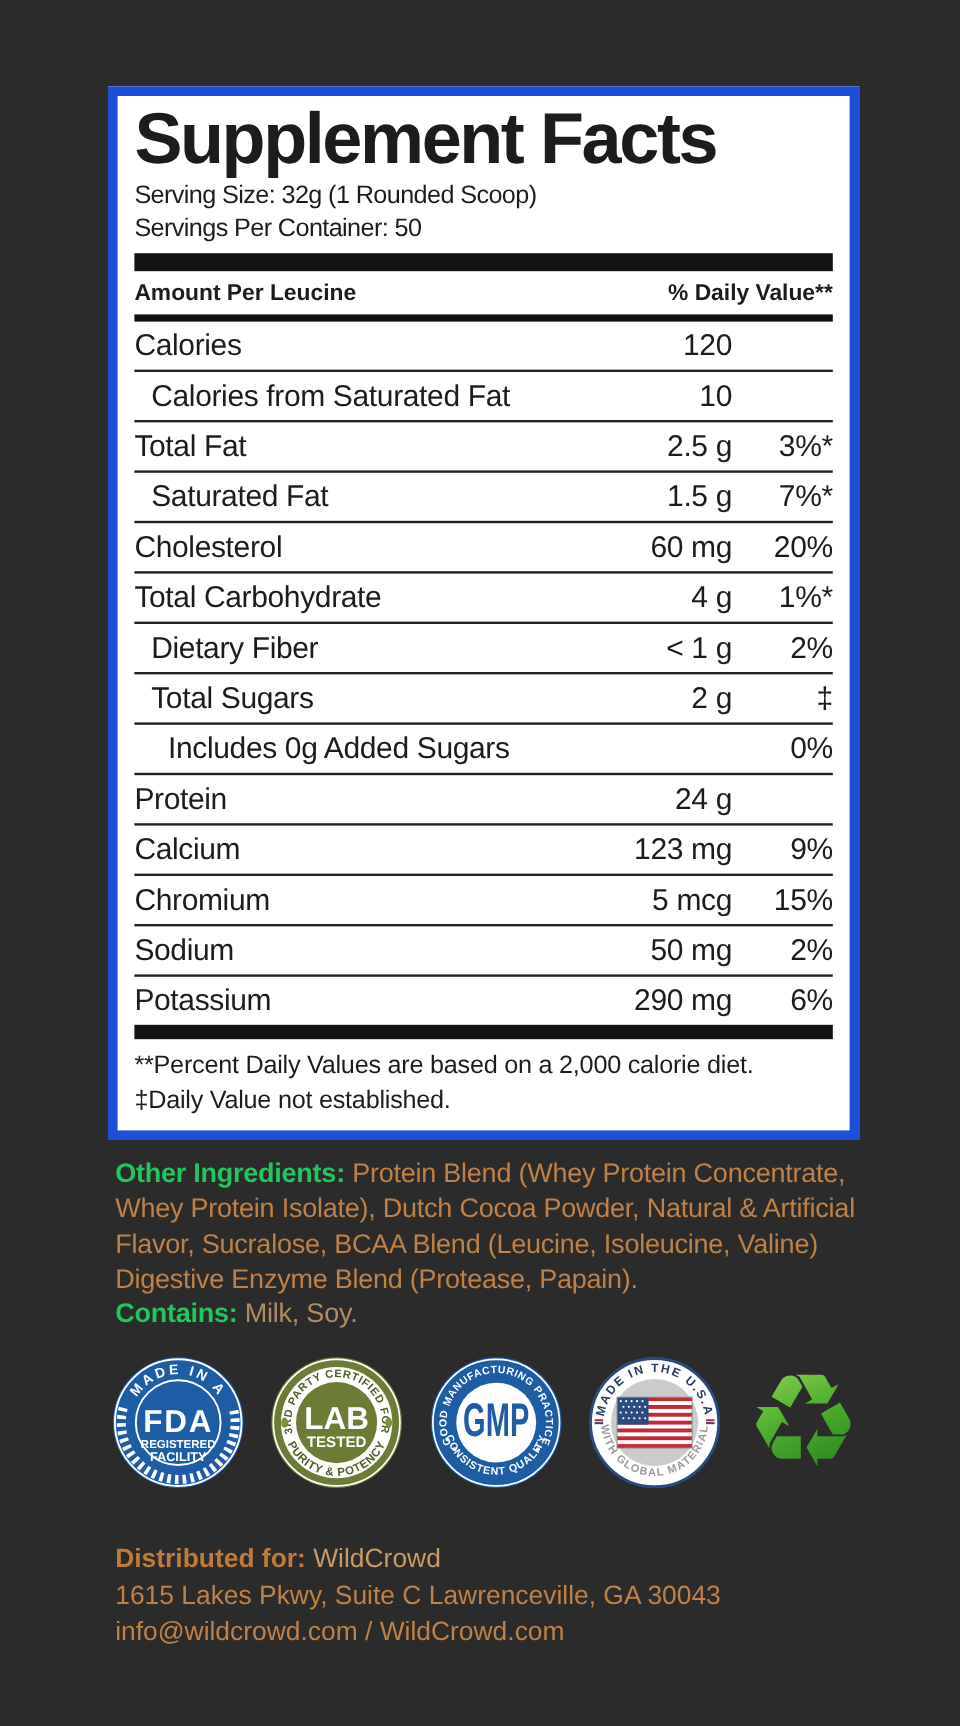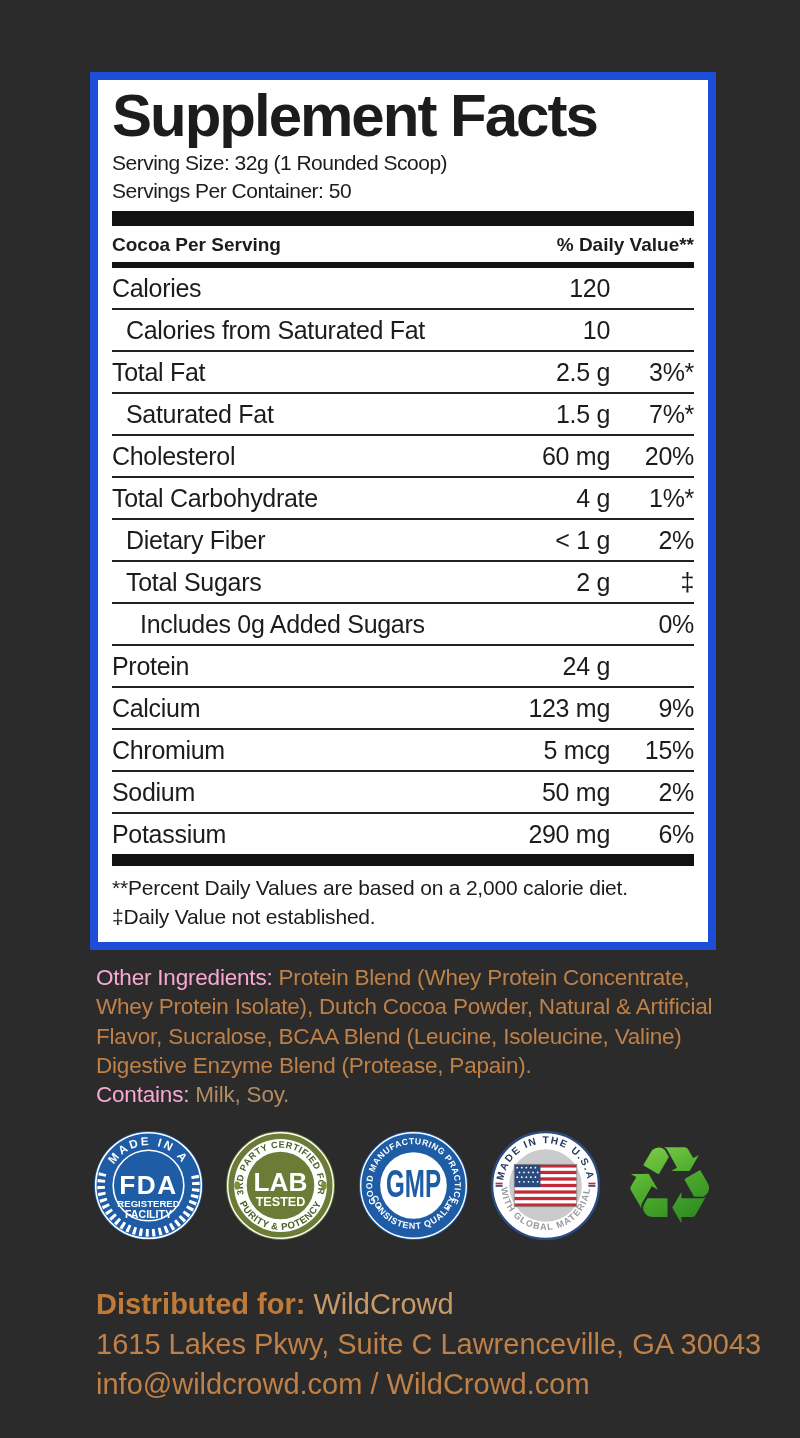--- a/index.html
+++ b/index.html
@@ -23,48 +23,48 @@
          border-bottom:2px solid #222; letter-spacing:-0.3px; }
   .frow:last-child{ border-bottom:none; }
   .fname{ flex:1; }
   .famt{ width:150px; text-align:right; }
   .fdv{ width:84px; text-align:right; }
   .sf-foot{ font-size:21px; line-height:1.38; padding-top:8px; letter-spacing:-0.2px; }
 
   
   .ingredients{ width:620px; margin:13px 0 0 96px; font-size:22.5px; line-height:1.3;
                 color:#bf8148; letter-spacing:-0.2px; }
-  .ing-label{ font-weight:normal; color:#f9a8d4; }
+  .ing-label{ font-weight:bold; color:#22c55e; }
   .contains-text{ color:#b18c62; }
 
   
   .badges{ display:flex; justify-content:space-between; align-items:center;
            margin:20px 82px 0 92px; }
   .badge{ width:113px; height:113px; }
   .recycle{ font-size:108px; line-height:1; color:#3f9c2f; font-family:"DejaVu Sans", sans-serif; }
   @supports ((-webkit-background-clip:text) or (background-clip:text)){
     .recycle{ background:linear-gradient(155deg,#94d653 5%,#4fae2e 45%,#1f7a1c 95%);
               -webkit-background-clip:text; background-clip:text; color:transparent; }
   }
 
   
-  .footer{ margin:42px 0 0 96px; font-size:29px; line-height:1.38; color:#bf8148; }
+  .footer{ margin:42px 0 0 96px; font-size:22px; line-height:1.38; color:#bf8148; }
   .foot-label{ font-weight:bold; color:#c07b39; }
   .foot-company{ color:#c89a66; }
 </style>
 </head>
 <body>
 
 <div class="facts-panel">
   <div class="sf-title">Supplement Facts</div>
   <div class="sf-serving">Serving Size: 32g (1 Rounded Scoop)</div>
   <div class="sf-serving">Servings Per Container: 50</div>
   <div class="bar bar-thick"></div>
   <div class="sf-header">
-    <span>Cocoa Per Serving</span>
+    <span>Amount Per Leucine</span>
     <span>% Daily Value**</span>
   </div>
   <div class="bar bar-med"></div>
   <div>
       <div class="frow">
     <span class="fname" style="padding-left: 0px;">Calories</span>
     <span class="famt">120</span>
     <span class="fdv"></span>
   </div>
       <div class="frow">

